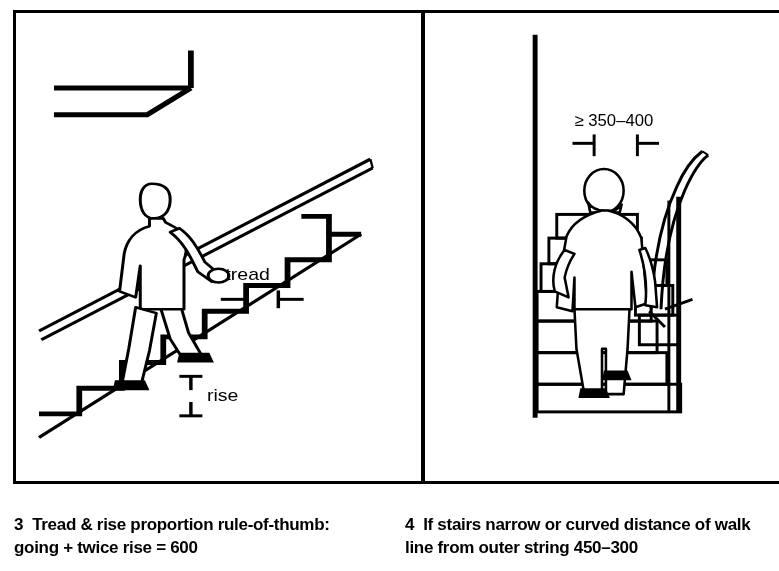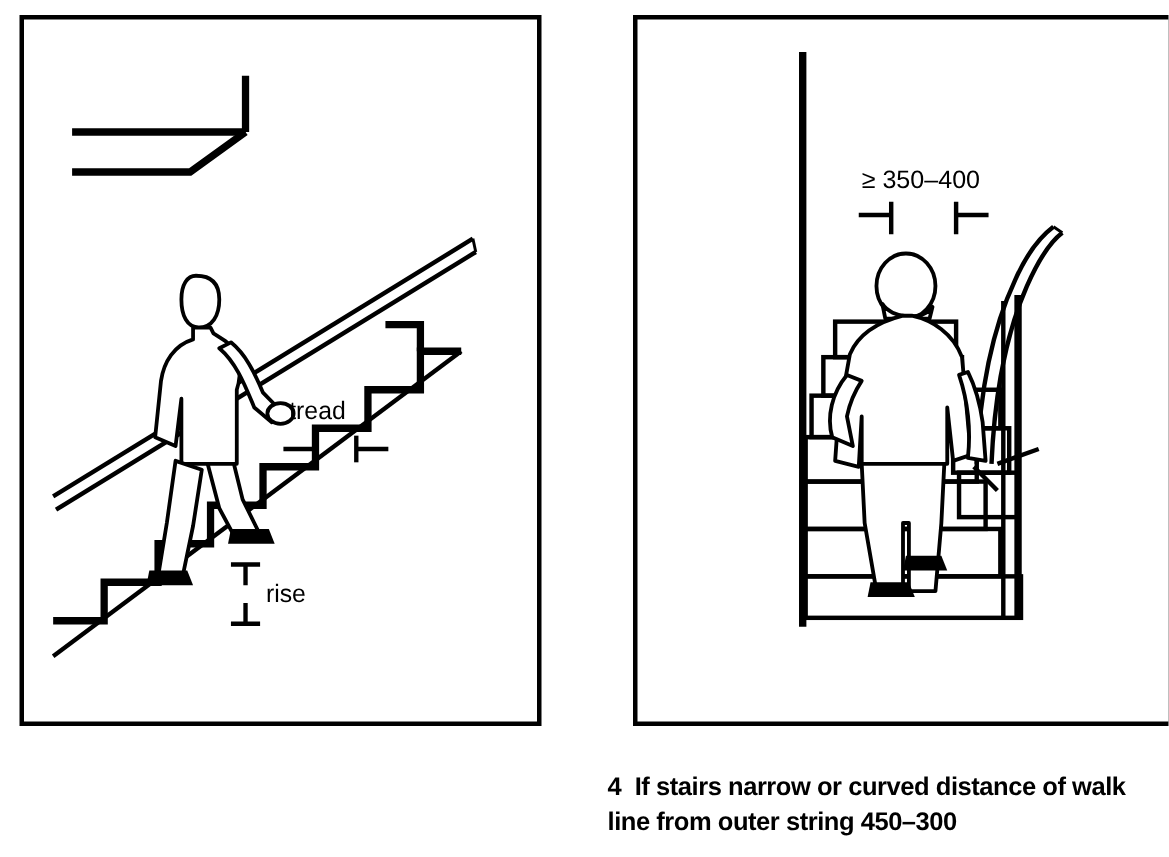--- a/index.html
+++ b/index.html
@@ -21,21 +21,21 @@
     left: 0; top: 0;
     width: 779px;
     height: 571px;
   }
   .panel {
     position: absolute;
     box-sizing: border-box;
     border: 3px solid #000000;
     background: #ffffff;
   }
-  #panel-left  { left: 13px;  top: 10px; width: 348px; height: 474px; }
+  #panel-left  { left: 13px;  top: 10px; width: 411px; height: 474px; }
   #panel-right { left: 404px; top: 10px; width: 360px; height: 474px; margin-left: 18px; }
 
   .panel-svg {
     position: absolute;
     left: 0; top: 0;
     width: 100%;
     height: 100%;
     display: block;
   }
 
@@ -303,18 +303,21 @@
                                  L 208 300 Z"></path>
 
         <path class="solid-blk" d="M 158 380 L 184 380 L 188 390 L 156 390 Z"></path>
 
         <path class="solid-blk" d="M 182 362 L 206 362 L 210 372 L 180 372 Z"></path>
       </g>
 
     </svg>
   </div>
 
+  <div class="caption" id="caption-left">
+    <span class="caption-num">3</span><span class="caption-text">Tread &amp; rise proportion rule-of-thumb: going + twice rise = 600</span>
+  </div>
 
   <div class="caption" id="caption-right">
     <span class="caption-num">4</span><span class="caption-text">If stairs narrow or curved distance of walk line from outer string 450–300</span>
   </div>
 
 </div>
 
 </body></html>

